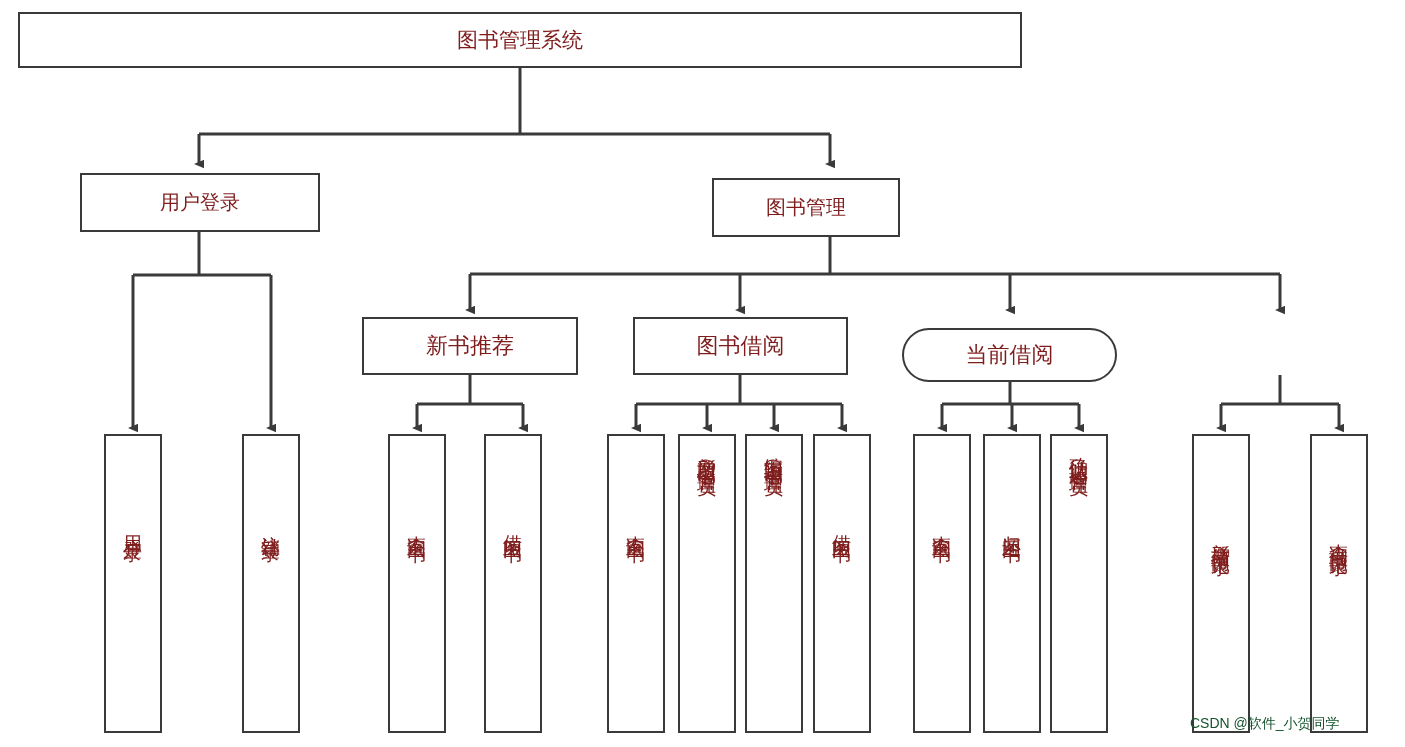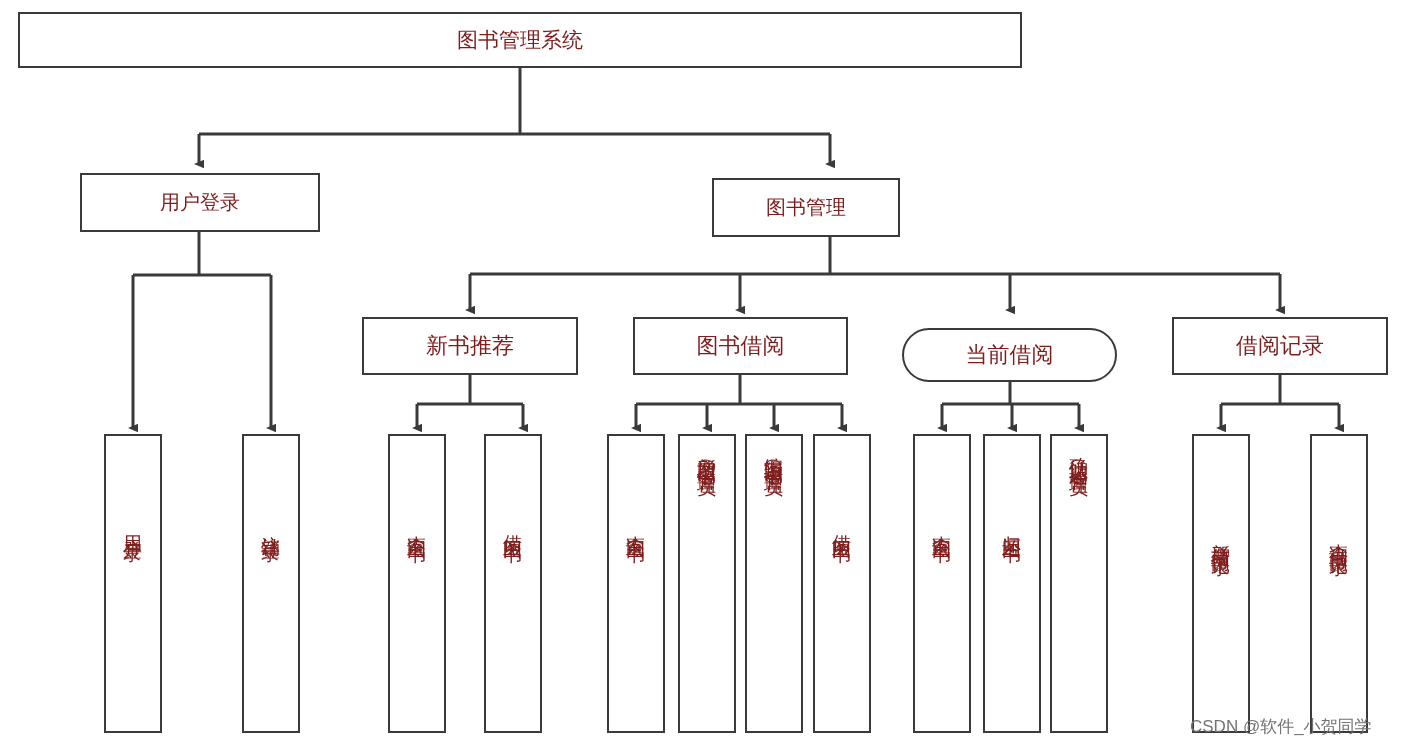--- a/index.html
+++ b/index.html
@@ -62,22 +62,22 @@
     margin-top: 78px;
   }
   .leaf-tall .vtext {
     margin-top: 0px;
   }
   .leaf-short .vtext {
     margin-top: 86px;
   }
   .watermark {
     position: absolute;
-    color: #737373;
-    font-size: 17px;
+    color: #14532d;
+    font-size: 14px;
     white-space: nowrap;
     z-index: 5;
   }
 </style>
 </head>
 <body>
 
 <div id="canvas">
 
   <svg id="connectors" viewBox="0 0 1405 747" xmlns="http://www.w3.org/2000/svg">
@@ -143,23 +143,20 @@
 
   <div class="node level2" style="left:362px; top:317px; width:216px; height:58px;">
     <span>新书推荐</span>
   </div>
   <div class="node level2" style="left:633px; top:317px; width:215px; height:58px;">
     <span>图书借阅</span>
   </div>
   <div class="node level2" style="left:902px; top:328px; width:215px; height:54px;border-radius:29px;">
     <span>当前借阅</span>
   </div>
-  <div class="node level2" style="left:1172px; top:317px; width:216px; height:58px;">
-    <span>借阅记录</span>
-  </div>
 
   <div class="node leaf leaf-mid" style="left:104px; top:434px; width:58px; height:299px;">
     <span class="vtext">用户登录</span>
   </div>
   <div class="node leaf leaf-mid" style="left:242px; top:434px; width:58px; height:299px;">
     <span class="vtext">注销登录</span>
   </div>
 
   <div class="node leaf leaf-mid" style="left:388px; top:434px; width:58px; height:299px;">
     <span class="vtext">查询图书</span>

